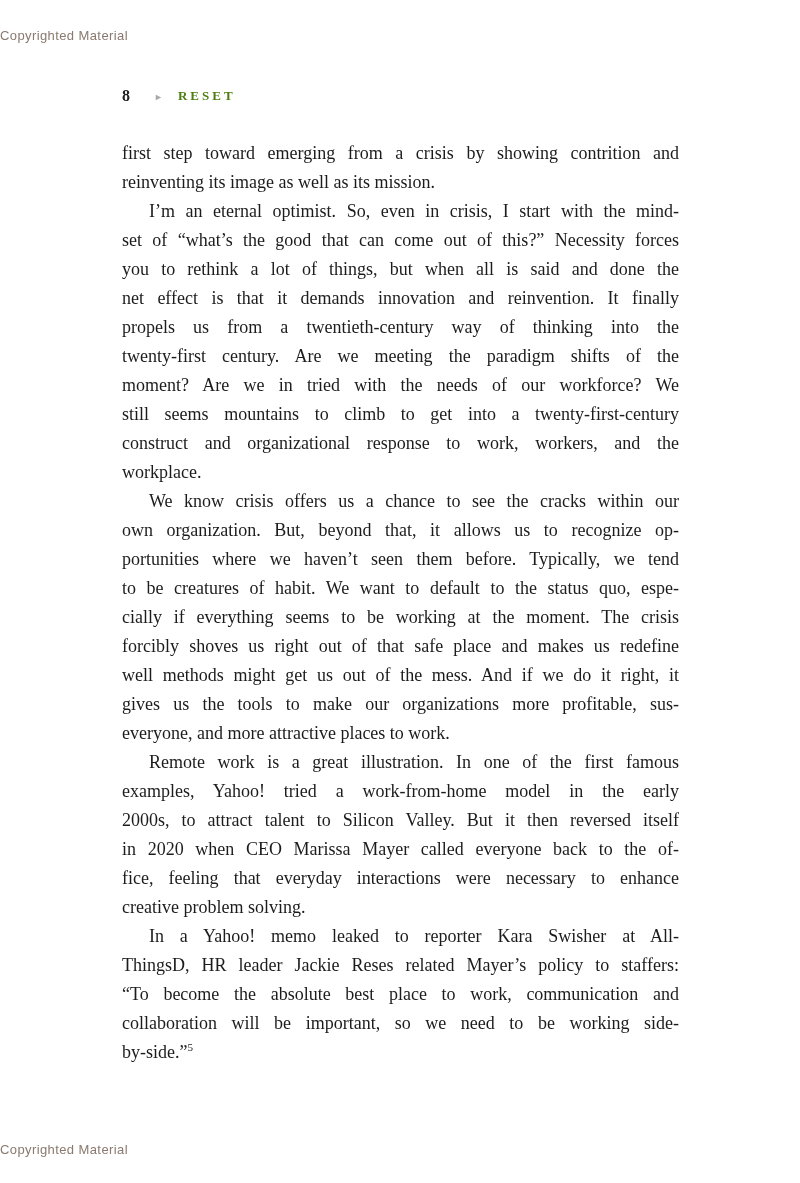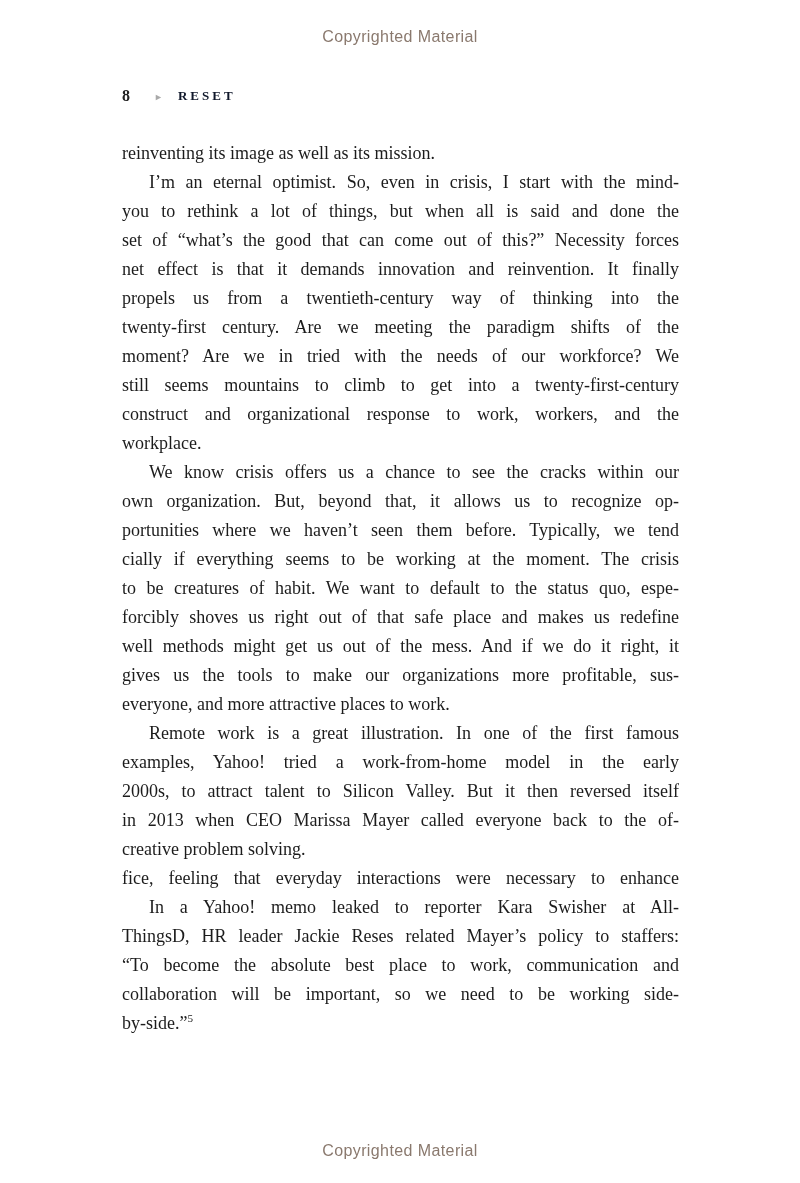--- a/index.html
+++ b/index.html
@@ -14,23 +14,22 @@
     margin: 0 auto;
     background: #ffffff;
     font-family: "Liberation Serif", serif;
     color: #1c1c1c;
     overflow: hidden;
   }
   .notice {
     position: absolute;
     left: 0;
     right: 0;
-    text-align: center;
     font-family: "Liberation Sans", sans-serif;
-    font-size: 16px;
+    font-size: 13px;
     letter-spacing: 0.4px;
     color: var(--notice-color, #8a796e);
   }
   .notice.top { top: 28px; }
   .notice.bottom { top: 1142px; }
 
   .header {
     position: absolute;
     left: 122px;
     top: 87px;
@@ -46,21 +45,21 @@
   .arrow {
     font-size: 9px;
     color: #a9a9a9;
     margin: 0 15px 0 24px;
     transform: translateY(0.5px);
   }
   .runtitle {
     font-size: 13px;
     font-weight: 700;
     letter-spacing: 3px;
-    color: #0f172a;
+    color: #4d7c0f;
   }
 
   .bodytext {
     position: absolute;
     left: 122px;
     top: 139px;
     width: 557px;
     font-size: 18px;
     line-height: 29px;
     color: #1c1c1c;
@@ -90,52 +89,53 @@
   <div class="notice top">Copyrighted Material</div>
 
   <div class="header">
     <span class="pagenum">8</span>
     <span class="arrow">►</span>
     <span class="runtitle">RESET</span>
   </div>
 
   <div class="bodytext" id="body-text">
       <div class="para">
+        <div class="line first">first step toward emerging from a crisis by showing contrition and</div>
         <div class="line last">reinventing its image as well as its mission.</div>
       </div>
       <div class="para indent">
         <div class="line first">I’m an eternal optimist. So, even in crisis, I start with the mind-</div>
+        <div class="line">set of “what’s the good that can come out of this?” Necessity forces</div>
         <div class="line">you to rethink a lot of things, but when all is said and done the</div>
-        <div class="line">set of “what’s the good that can come out of this?” Necessity forces</div>
         <div class="line">net effect is that it demands innovation and reinvention. It finally</div>
         <div class="line">propels us from a twentieth-century way of thinking into the</div>
         <div class="line">twenty-first century. Are we meeting the paradigm shifts of the</div>
         <div class="line">moment? Are we in tried with the needs of our workforce? We</div>
         <div class="line">still seems mountains to climb to get into a twenty-first-century</div>
         <div class="line">construct and organizational response to work, workers, and the</div>
         <div class="line last">workplace.</div>
       </div>
       <div class="para indent">
         <div class="line first">We know crisis offers us a chance to see the cracks within our</div>
         <div class="line">own organization. But, beyond that, it allows us to recognize op-</div>
         <div class="line">portunities where we haven’t seen them before. Typically, we tend</div>
+        <div class="line">to be creatures of habit. We want to default to the status quo, espe-</div>
         <div class="line">cially if everything seems to be working at the moment. The crisis</div>
-        <div class="line">to be creatures of habit. We want to default to the status quo, espe-</div>
         <div class="line">forcibly shoves us right out of that safe place and makes us redefine</div>
         <div class="line">well methods might get us out of the mess. And if we do it right, it</div>
         <div class="line">gives us the tools to make our organizations more profitable, sus-</div>
         <div class="line last">everyone, and more attractive places to work.</div>
       </div>
       <div class="para indent">
         <div class="line first">Remote work is a great illustration. In one of the first famous</div>
         <div class="line">examples, Yahoo! tried a work-from-home model in the early</div>
         <div class="line">2000s, to attract talent to Silicon Valley. But it then reversed itself</div>
-        <div class="line">in 2013 when CEO Marissa Mayer called everyone back to the of-</div>
+        <div class="line">in 2020 when CEO Marissa Mayer called everyone back to the of-</div>
+        <div class="line">fice, feeling that everyday interactions were necessary to enhance</div>
         <div class="line last">creative problem solving.</div>
-        <div class="line">fice, feeling that everyday interactions were necessary to enhance</div>
       </div>
       <div class="para indent">
         <div class="line first">In a Yahoo! memo leaked to reporter Kara Swisher at All-</div>
         <div class="line">ThingsD, HR leader Jackie Reses related Mayer’s policy to staffers:</div>
         <div class="line">“To become the absolute best place to work, communication and</div>
         <div class="line">collaboration will be important, so we need to be working side-</div>
         <div class="line last">by-side.”<sup>5</sup></div>
       </div>
     </div>
 

